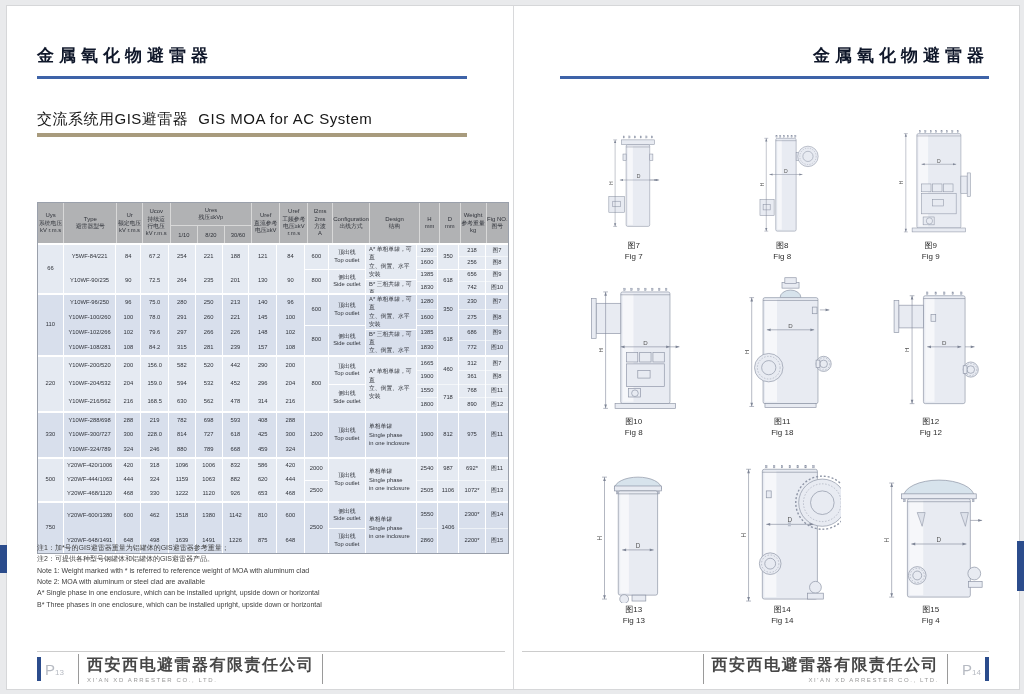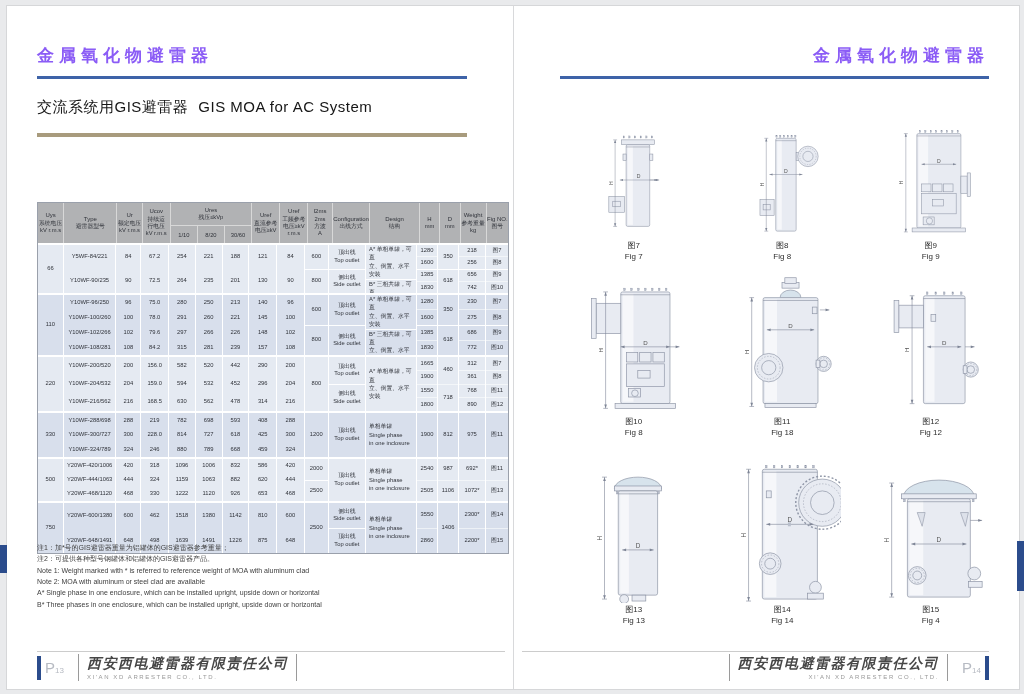--- a/index.html
+++ b/index.html
@@ -8,28 +8,28 @@
     background:#e9eaec;
     font-family:"Liberation Sans","DejaVu Sans",sans-serif;
     color:#222;overflow:hidden;
   }
   .spread{position:absolute;left:6px;top:5px;width:1012px;height:683px;background:#ffffff;
     border:1px solid #d6d7d9;display:flex;}
   .page{width:506px;height:100%;position:relative;}
   .page.right{border-left:1px solid #d8d9db;}
 
   
-  .hdr-title{position:absolute;top:38px;font-size:17px;font-weight:bold;color:#8b5cf6;letter-spacing:5px;}
+  .hdr-title{position:absolute;top:38px;font-size:17px;font-weight:bold;color:#0f172a;letter-spacing:5px;}
   .page.left .hdr-title{left:30px;}
   .page.right .hdr-title{right:30px;}
   .hdr-rule{position:absolute;top:70px;height:3px;background:#3e63a8;}
   .page.left .hdr-rule{left:30px;right:46px;}
   .page.right .hdr-rule{left:46px;right:30px;}
 
-  .sec-title{position:absolute;top:92px;left:30px;font-size:15px;color:#161616;letter-spacing:0.5px;white-space:nowrap;}
+  .sec-title{position:absolute;top:104px;left:30px;font-size:15px;color:#161616;letter-spacing:0.5px;white-space:nowrap;}
   .sec-title .en{margin-left:10px;}
   .sec-rule{position:absolute;top:127px;left:30px;right:46px;height:4px;background:#a89b7d;}
 
   .cap{position:absolute;left:30px;font-size:8.5px;color:#2e2e2e;white-space:nowrap;}
   .cap.zh{top:149px;}
   .cap.en{top:161px;}
 
   
   .tbl{position:absolute;left:30px;top:196px;width:470px;border:1px solid #9aa0ab;background:#fff;font-size:5.8px;color:#30333a;}
   .thead{display:flex;height:40px;background:#b1b2b4;}
@@ -65,21 +65,21 @@
   .page.left .foot-rule{left:30px;right:8px;}
   .page.right .foot-rule{left:8px;right:30px;}
   .foot{position:absolute;top:648px;height:30px;}
   .page.left .foot{left:30px;right:10px;}
   .page.right .foot{right:30px;left:10px;}
   .pbar{display:inline-block;width:4px;height:24px;background:#2b4c8c;vertical-align:middle;}
   .pno{display:inline-block;font-size:15px;color:#b6bac2;vertical-align:middle;margin:0 4px;}
   .pno .sub{font-size:8px;color:#b6bac2;}
   .cobox{display:inline-block;border-left:1px solid #9a9a9a;border-right:1px solid #9a9a9a;
     padding:1px 8px;vertical-align:middle;margin:0 10px;}
-  .co-zh{font-size:14px;font-weight:bold;color:#474747;letter-spacing:1.5px;font-style:italic;}
+  .co-zh{font-size:16px;font-weight:bold;color:#474747;letter-spacing:1.5px;}
   .co-en{font-size:6px;color:#999999;letter-spacing:1.6px;margin-top:1px;}
   .foot.rightside{text-align:right;}
 
   
   .figgrid{position:absolute;left:46px;right:14px;top:106px;display:grid;
     grid-template-columns:1fr 1fr 1fr;grid-template-rows:150px 176px 188px;}
   .figcell{display:flex;flex-direction:column;align-items:center;justify-content:flex-end;}
   .figdraw{flex:1;display:flex;align-items:flex-end;justify-content:center;}
   .figlab{font-size:8px;color:#2e2e2e;text-align:center;line-height:1.3;margin-top:2px;}
 

